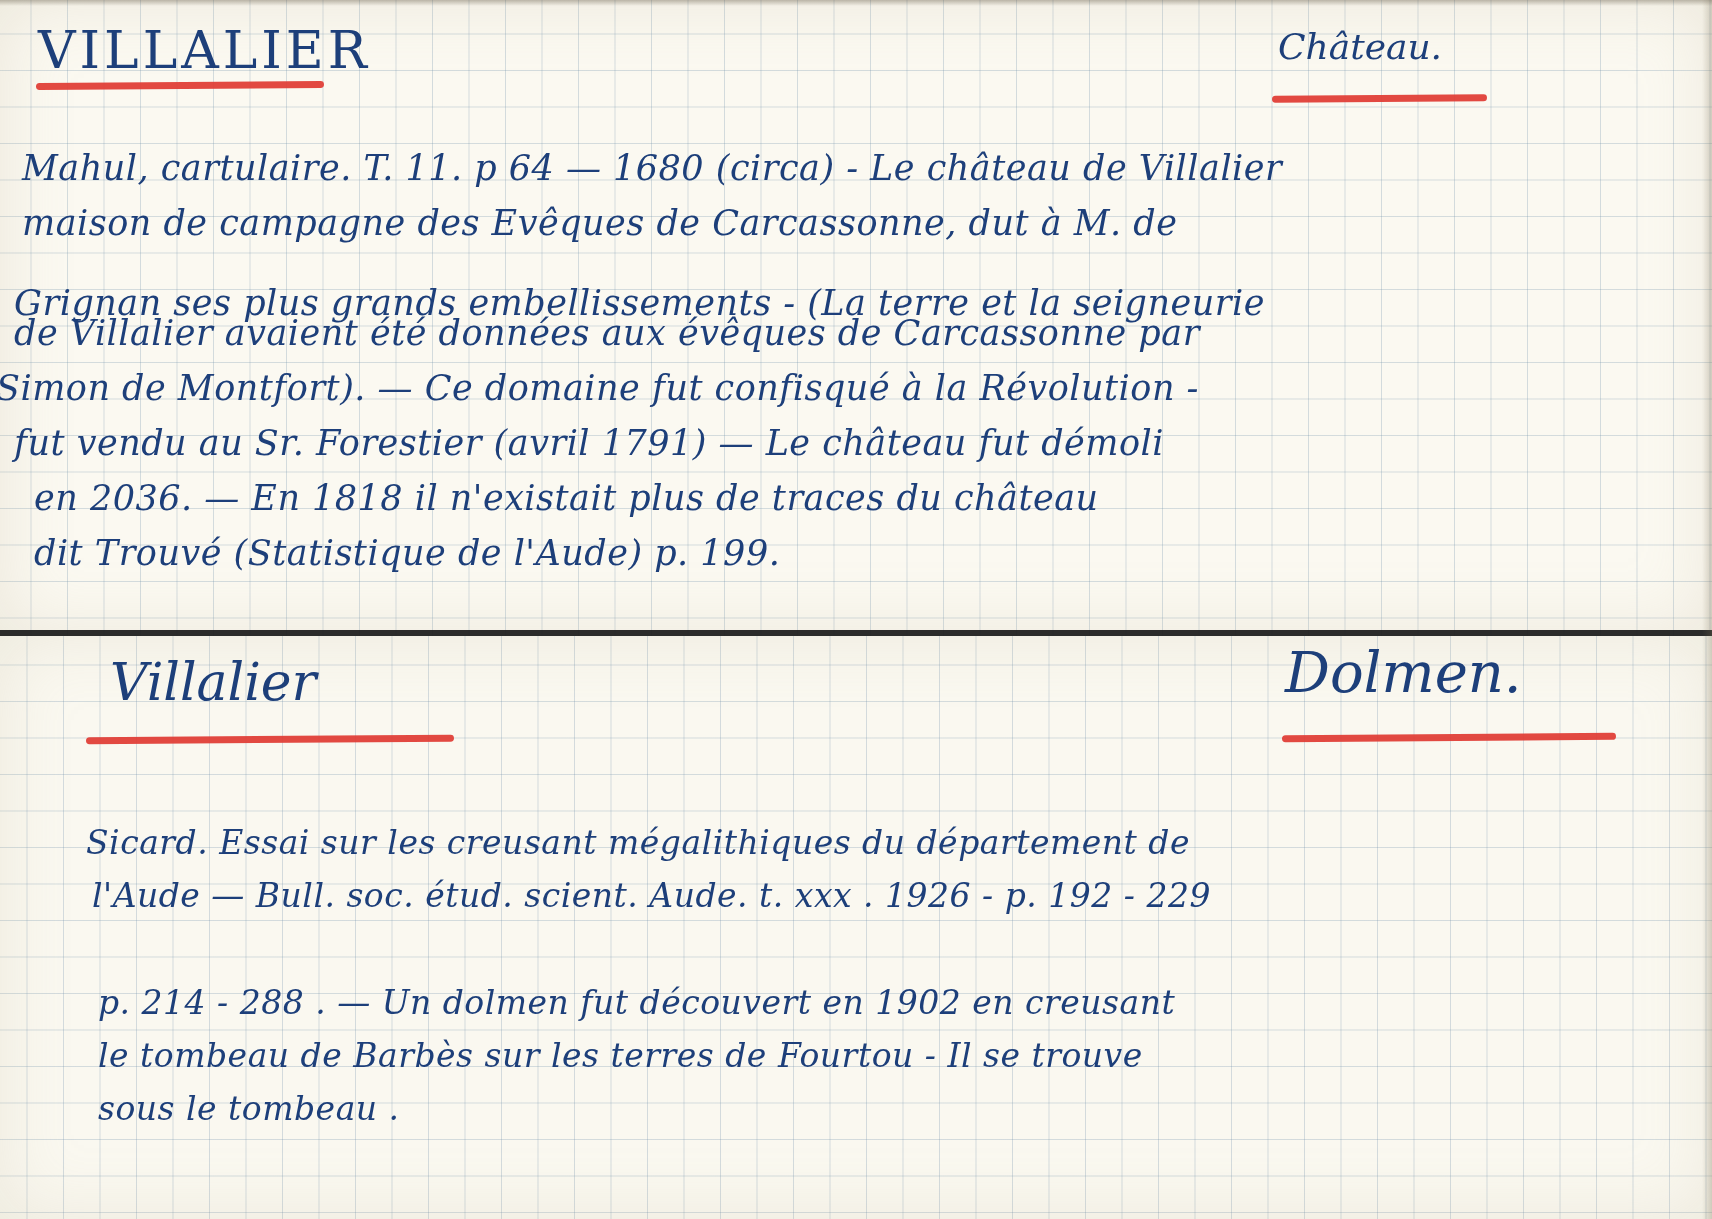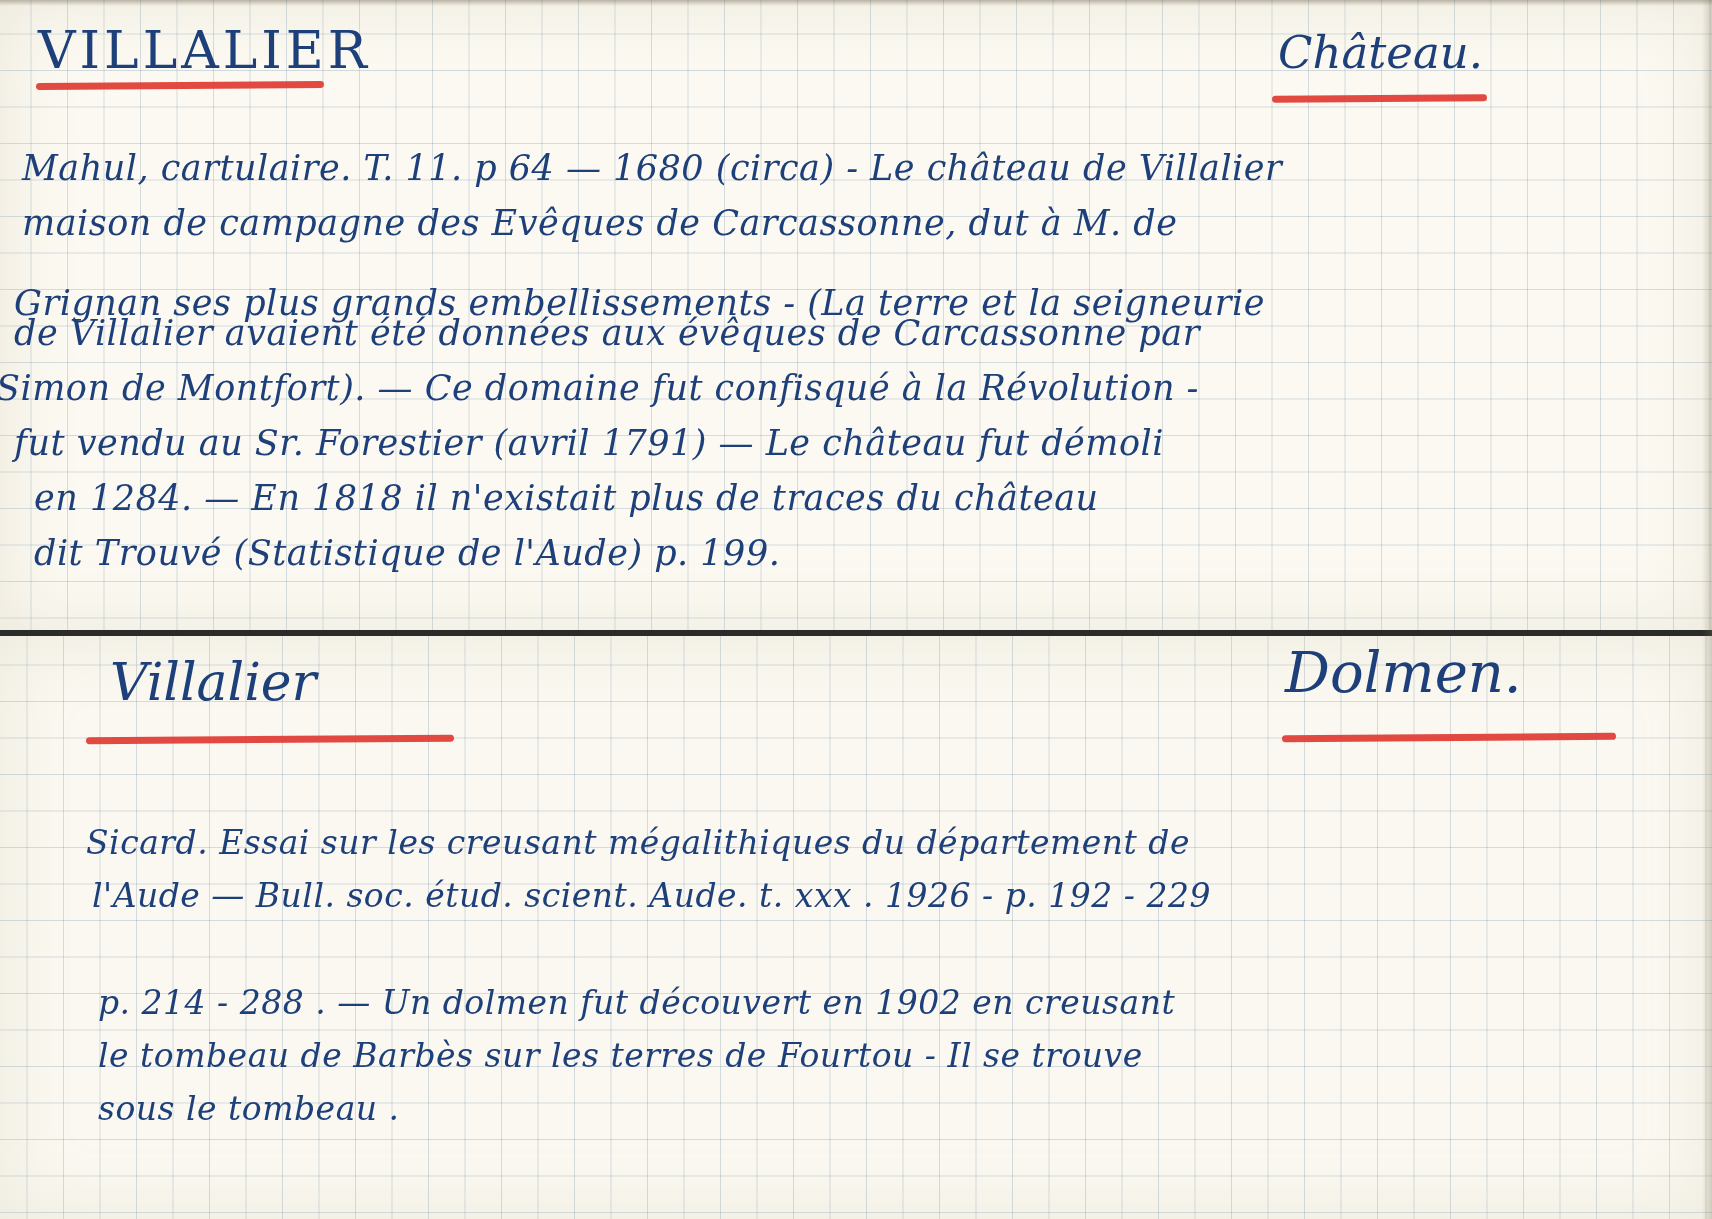--- a/index.html
+++ b/index.html
@@ -111,21 +111,21 @@
   .t-villalier {
     left: 38px;
     top: 20px;
     font-size: 52px;
     letter-spacing: 4px;
     font-style: normal;
   }
   .t-chateau {
     left: 1278px;
     top: 26px;
-    font-size: 45px;
+    font-size: 36px;
   }
 </style>
 </head>
 <body>
 
 <div class="sheet">
 
   <div class="card card-top">
 
     <div class="title t-villalier">VILLALIER</div>
@@ -133,21 +133,21 @@
 
     <div class="title t-chateau">Château.</div>
     <div class="underline-red" style="left:1272px; top:95px; width:215px;"></div>
 
     <div class="hand body-line" style="left:22px; top:150px;">Mahul, cartulaire. T. 11. p 64 — 1680 (circa) - Le château de Villalier</div>
     <div class="hand body-line" style="left:22px; top:205px;">maison de campagne des Evêques de Carcassonne, dut à M. de</div>
     <div class="hand body-line" style="left:14px; top:260px;margin-top:25px;">Grignan ses plus grands embellissements - (La terre et la seigneurie</div>
     <div class="hand body-line" style="left:14px; top:315px;">de Villalier avaient été données aux évêques de Carcassonne par</div>
     <div class="hand body-line" style="left:-4px; top:370px;">Simon de Montfort). — Ce domaine fut confisqué à la Révolution -</div>
     <div class="hand body-line" style="left:14px; top:425px;">fut vendu au Sr. Forestier (avril 1791) — Le château fut démoli</div>
-    <div class="hand body-line" style="left:34px; top:480px;">en 1284. — En 1818 il n'existait plus de traces du château</div>
+    <div class="hand body-line" style="left:34px; top:480px;">en 2036. — En 1818 il n'existait plus de traces du château</div>
     <div class="hand body-line" style="left:34px; top:535px;">dit Trouvé (Statistique de l'Aude) p. 199.</div>
   </div>
 
   <div class="card-divider"></div>
 
   <div class="card card-bottom">
 
     <div class="title" style="left:110px; top:16px; font-size:52px;">Villalier</div>
     <div class="underline-red" style="left:86px; top:100px; width:368px;"></div>
 

